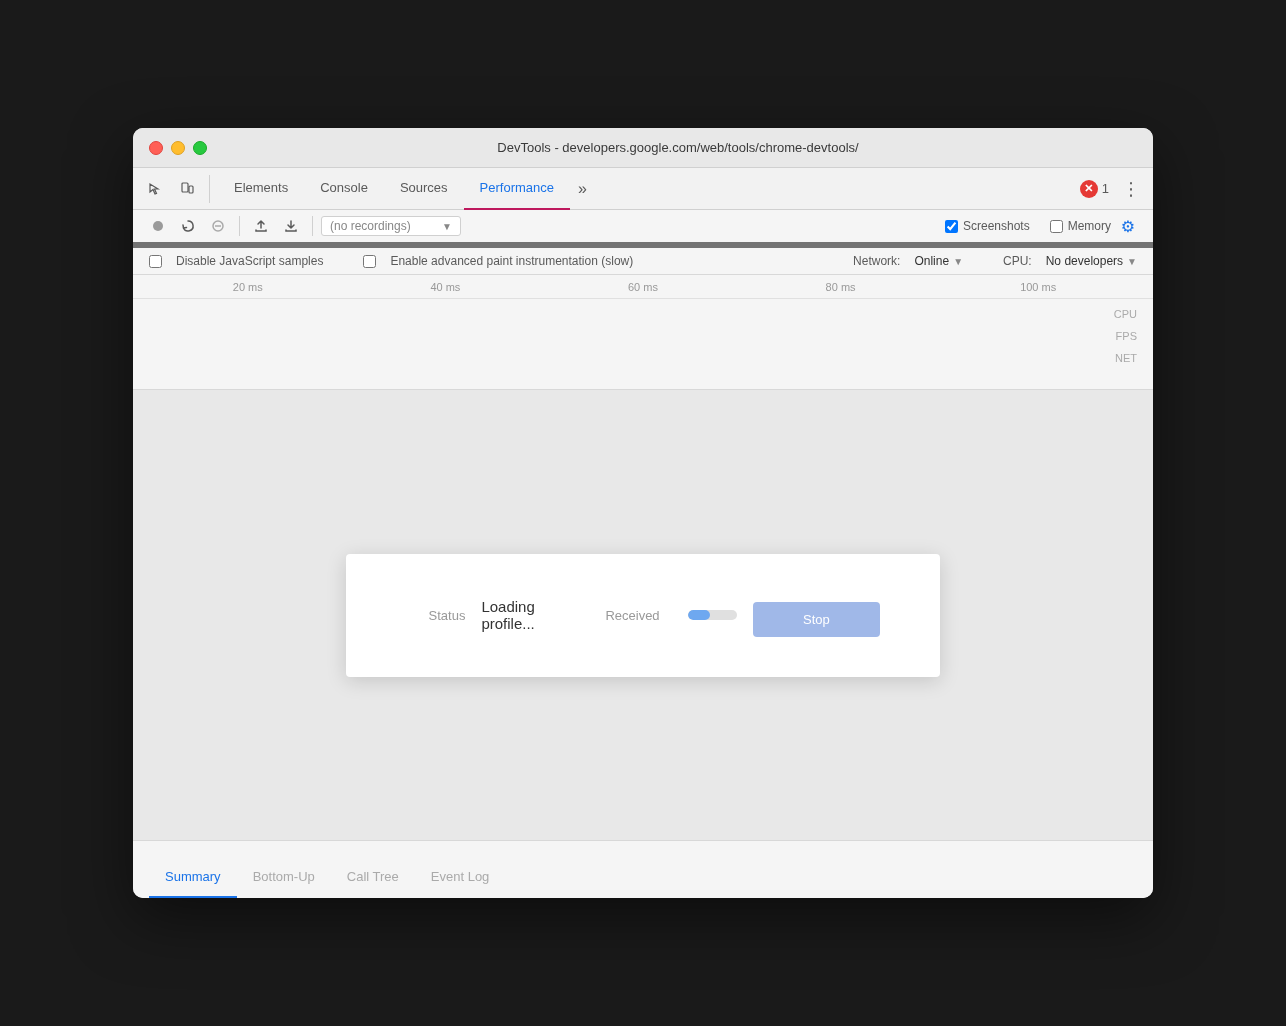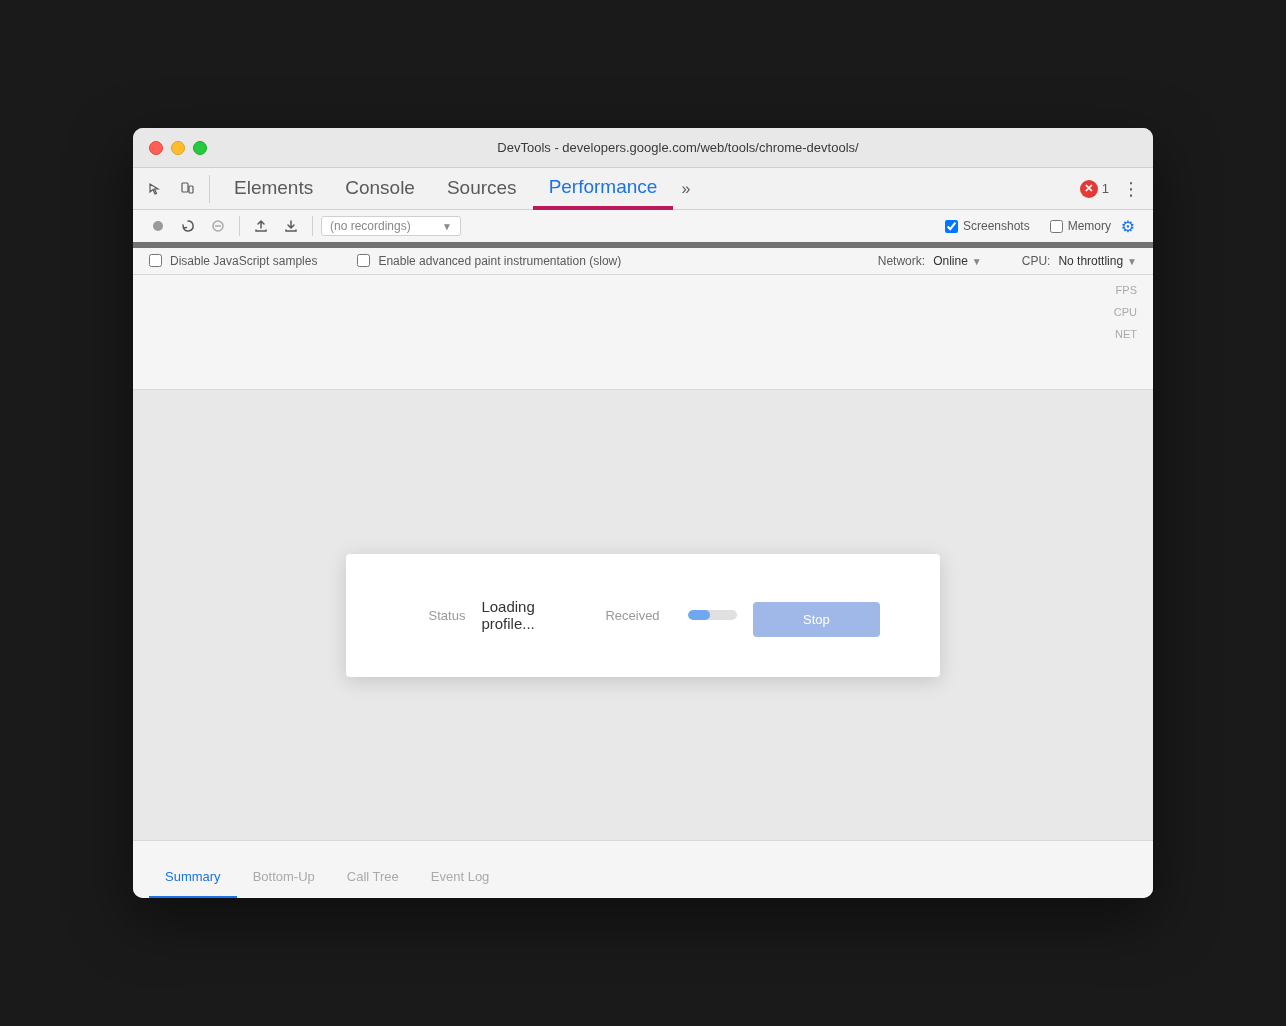--- a/index.html
+++ b/index.html
@@ -73,29 +73,29 @@
       color: #5a5a5a;
       font-size: 14px;
       border: none;
       background: transparent;
     }
     .tab-item {
       padding: 0 16px;
       height: 42px;
       display: flex;
       align-items: center;
-      font-size: 19px;
+      font-size: 13px;
       color: #5a5a5a;
       cursor: pointer;
       border-bottom: 2px solid transparent;
       white-space: nowrap;
     }
     .tab-item.active {
       color: #1a73e8;
-      border-bottom: 4px solid #be185d;
+      border-bottom: 2px solid #be185d;
       text-align: right;
     }
     .tab-more {
       padding: 0 8px;
       font-size: 16px;
       color: #5a5a5a;
       cursor: pointer;
       height: 42px;
       display: flex;
       align-items: center;
@@ -203,22 +203,22 @@
     .options-bar {
       background: #f5f5f5;
       display: flex;
       align-items: center;
       padding: 6px 16px;
       border-bottom: 1px solid #d8d8d8;
       gap: 40px;
     }
     .option-group {
       display: flex;
-      align-items: flex-start;
-      gap: 8px;
+      align-items: center;
+      gap: 14px;
     }
     .option-label {
       font-size: 12px;
       color: #5a5a5a;
     }
     .select-dropdown {
       display: flex;
       align-items: center;
       gap: 4px;
       font-size: 12px;
@@ -475,33 +475,42 @@
     <div class="option-group">
       <span class="option-label">Network:</span>
       <div class="select-dropdown">
         <span>Online</span>
         <span class="arrow">▼</span>
       </div>
     </div>
     <div class="option-group">
       <span class="option-label">CPU:</span>
       <div class="select-dropdown">
-        <span>No throttling</span>
+        <span>No developers</span>
         <span class="arrow">▼</span>
       </div>
     </div>
   </div>
 
   <div class="timeline-area">
+    <div class="timeline-ruler">
+      <div class="ruler-marks">
+        <span class="ruler-mark">20 ms</span>
+        <span class="ruler-mark">40 ms</span>
+        <span class="ruler-mark">60 ms</span>
+        <span class="ruler-mark">80 ms</span>
+        <span class="ruler-mark">100 ms</span>
+      </div>
+    </div>
     <div class="timeline-tracks">
       <div class="track-row">
+        <span class="track-label">CPU</span>
+      </div>
+      <div class="track-row">
         <span class="track-label">FPS</span>
-      </div>
-      <div class="track-row">
-        <span class="track-label">CPU</span>
       </div>
       <div class="track-row">
         <span class="track-label">NET</span>
       </div>
     </div>
   </div>
 
   <div class="main-content">
     <div class="loading-dialog">
       <div class="status-row">

